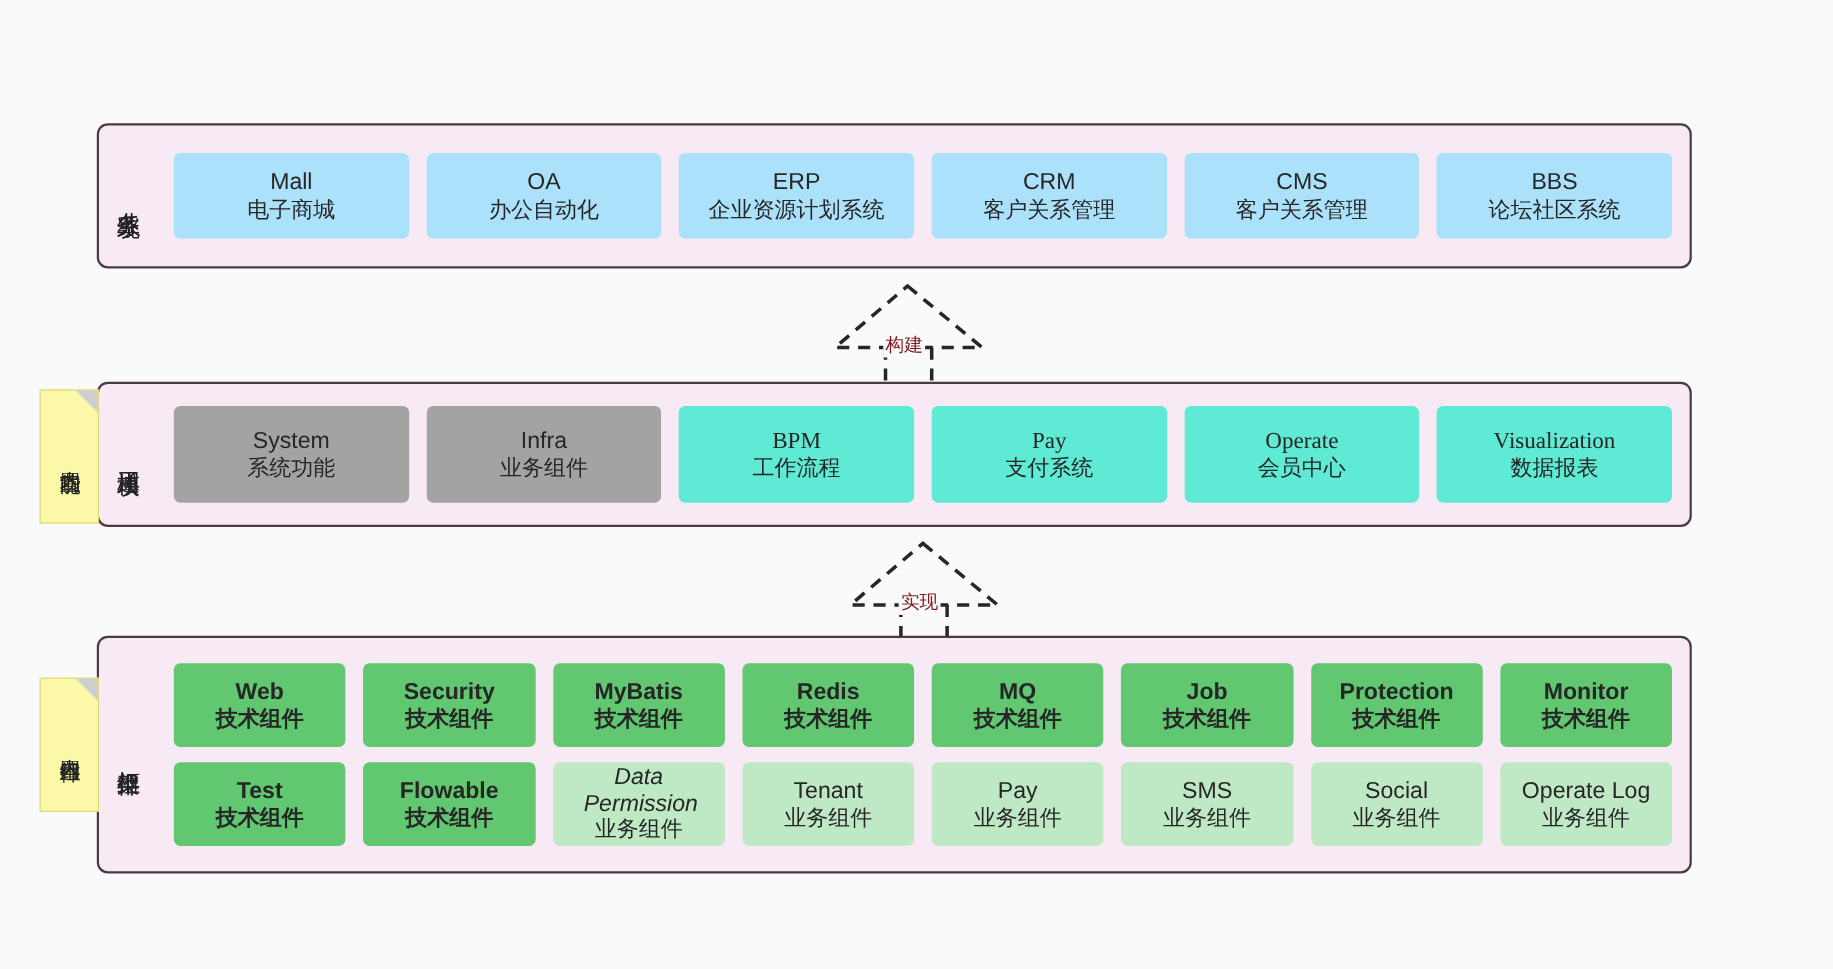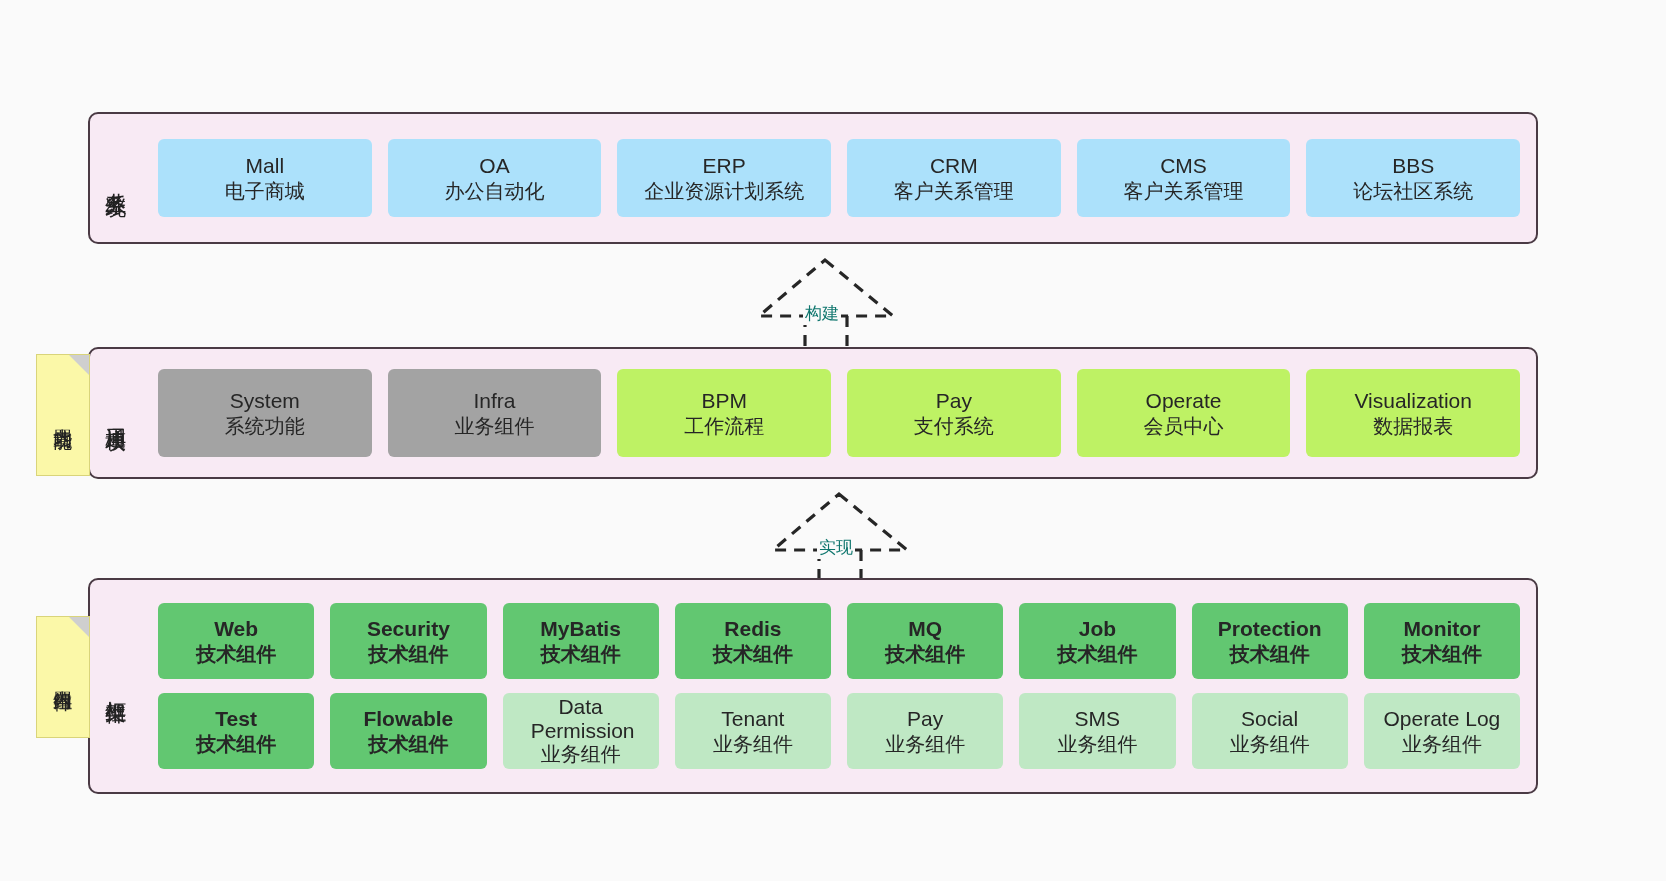--- a/index.html
+++ b/index.html
@@ -66,21 +66,21 @@
     text-align: center;
     color: #262626;
     line-height: 1.22;
     padding: 4px 6px;
   }
   .node .t1 { font-size: 21px; }
   .node .t2 { font-size: 20px; }
 
   .n-blue  { background: #ace1fb; height: 78px; }
   .n-red   { background: #a3a3a3; height: 88px; }
-  .n-pink  { background: #bef264; height: 88px; }
+  .n-pink  { background: #5eead4; height: 88px; font-family: Liberation Serif, serif; }
   .n-green { background: #62c771; height: 76px; font-weight: bold; }
   .n-lgreen{ background: #bfe8c4; height: 76px; }
 
   
   .note {
     position: absolute;
     width: 54px;
     background: #fbf8a8;
     border: 1px solid #d9d47a;
     display: flex;
@@ -103,21 +103,21 @@
     border-left: 20px solid transparent;
     border-top: 20px solid #cfcfcf;
   }
 
   
   .arrow { position: absolute; }
   .arrow svg { display: block; overflow: visible; }
   .arrow-label {
     position: absolute;
     font-size: 17px;
-    color: #0f766e;
+    color: #7f1d1d;
     background: #fafafa;
     padding: 0 2px;
     white-space: nowrap;
   }
 </style>
 </head>
 <body>
 
 <div id="canvas">
 
@@ -259,21 +259,21 @@
       <div class="row">
         <div class="node n-green">
           <span class="t1">Test</span>
           <span class="t2">技术组件</span>
         </div>
         <div class="node n-green">
           <span class="t1">Flowable</span>
           <span class="t2">技术组件</span>
         </div>
         <div class="node n-lgreen">
-          <span class="t1" style="display:block; max-width:100px; line-height:1.12;">Data Permission</span>
+          <span class="t1" style="display:block; max-width:100px; line-height:1.12;font-style:italic;">Data Permission</span>
           <span class="t2">业务组件</span>
         </div>
         <div class="node n-lgreen">
           <span class="t1">Tenant</span>
           <span class="t2">业务组件</span>
         </div>
         <div class="node n-lgreen">
           <span class="t1">Pay</span>
           <span class="t2">业务组件</span>
         </div>

